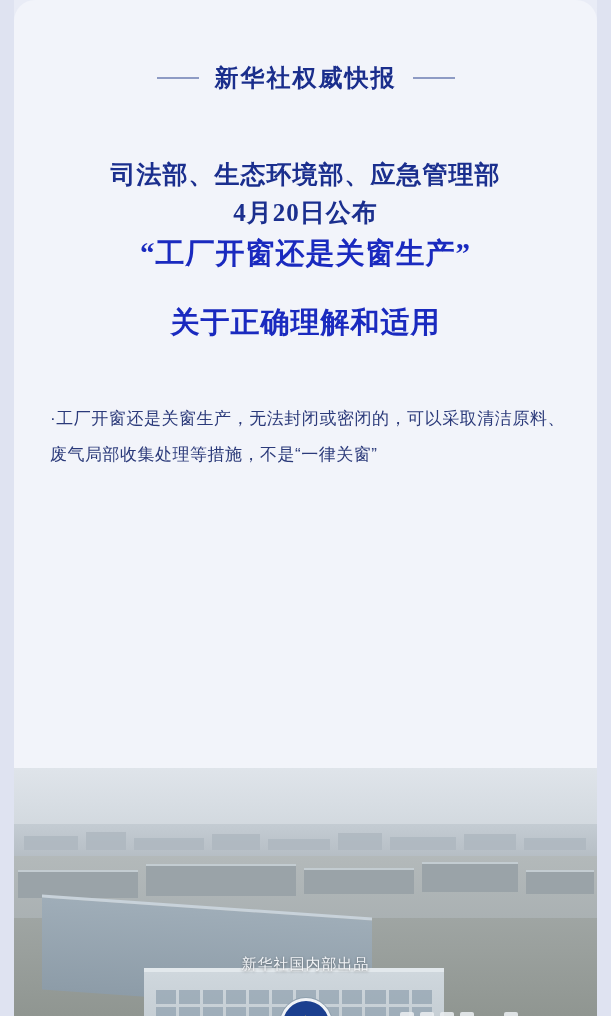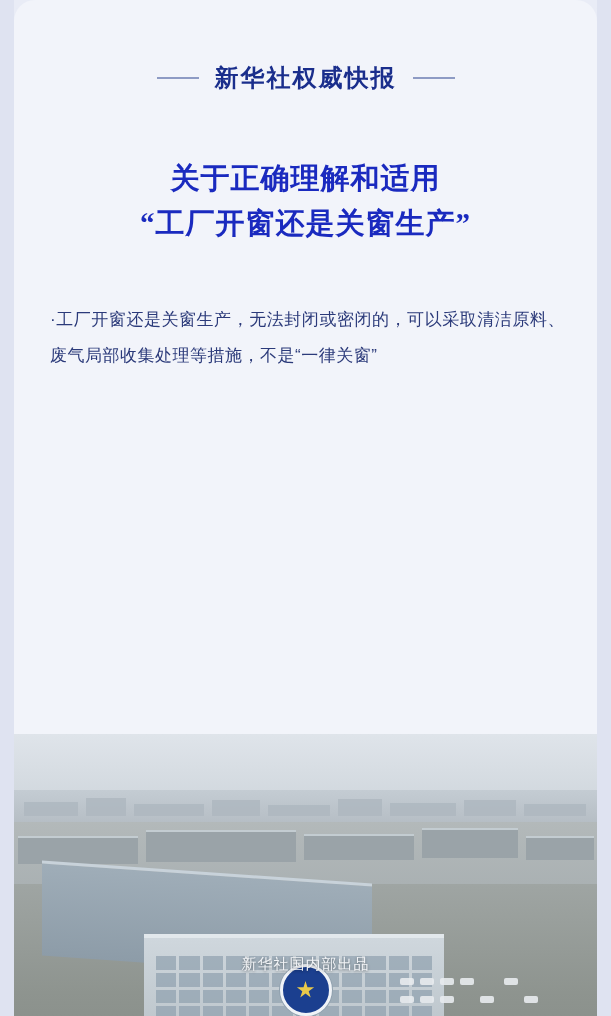--- a/index.html
+++ b/index.html
@@ -95,21 +95,21 @@
     margin-bottom: 6px;
     font-family: "Liberation Sans", sans-serif;
   }
 
   
   .photo {
     position: absolute;
     left: 0;
     bottom: 0;
     width: 583px;
-    height: 282px;
+    height: 248px;
     overflow: hidden;
     background: #b9bfc4;
   }
   .sky {
     position: absolute;
     left: 0; top: 0; width: 100%; height: 74px;
     background: linear-gradient(180deg, #dfe4ea 0%, #cfd6dc 100%);
   }
   .far-city {
     position: absolute;
@@ -238,22 +238,24 @@
 <div id="poster">
   <div class="inner">
 
     <div class="header">
       <span class="rule"></span>
       <span class="title">新华社权威快报</span>
       <span class="rule"></span>
     </div>
 
     <div class="headline">
+      <div class="sub-line">司法部、生态环境部、应急管理部</div>
+      <div class="sub-line">4月20日公布</div>
+      <div class="main-title" style="margin-top:0">“工厂开窗还是关窗生产”</div>
       <div class="main-title">关于正确理解和适用</div>
-      <div class="main-title" style="margin-top:0">“工厂开窗还是关窗生产”</div>
     </div>
 
     <div class="bullets">
       <div class="bullet">·工厂开窗还是关窗生产，无法封闭或密闭的，可以采取清洁原料、废气局部收集处理等措施，不是“一律关窗”</div>
     </div>
 
     <div class="photo">
       <div class="sky"></div>
       <div class="far-city"></div>
       <div class="far-blocks">

